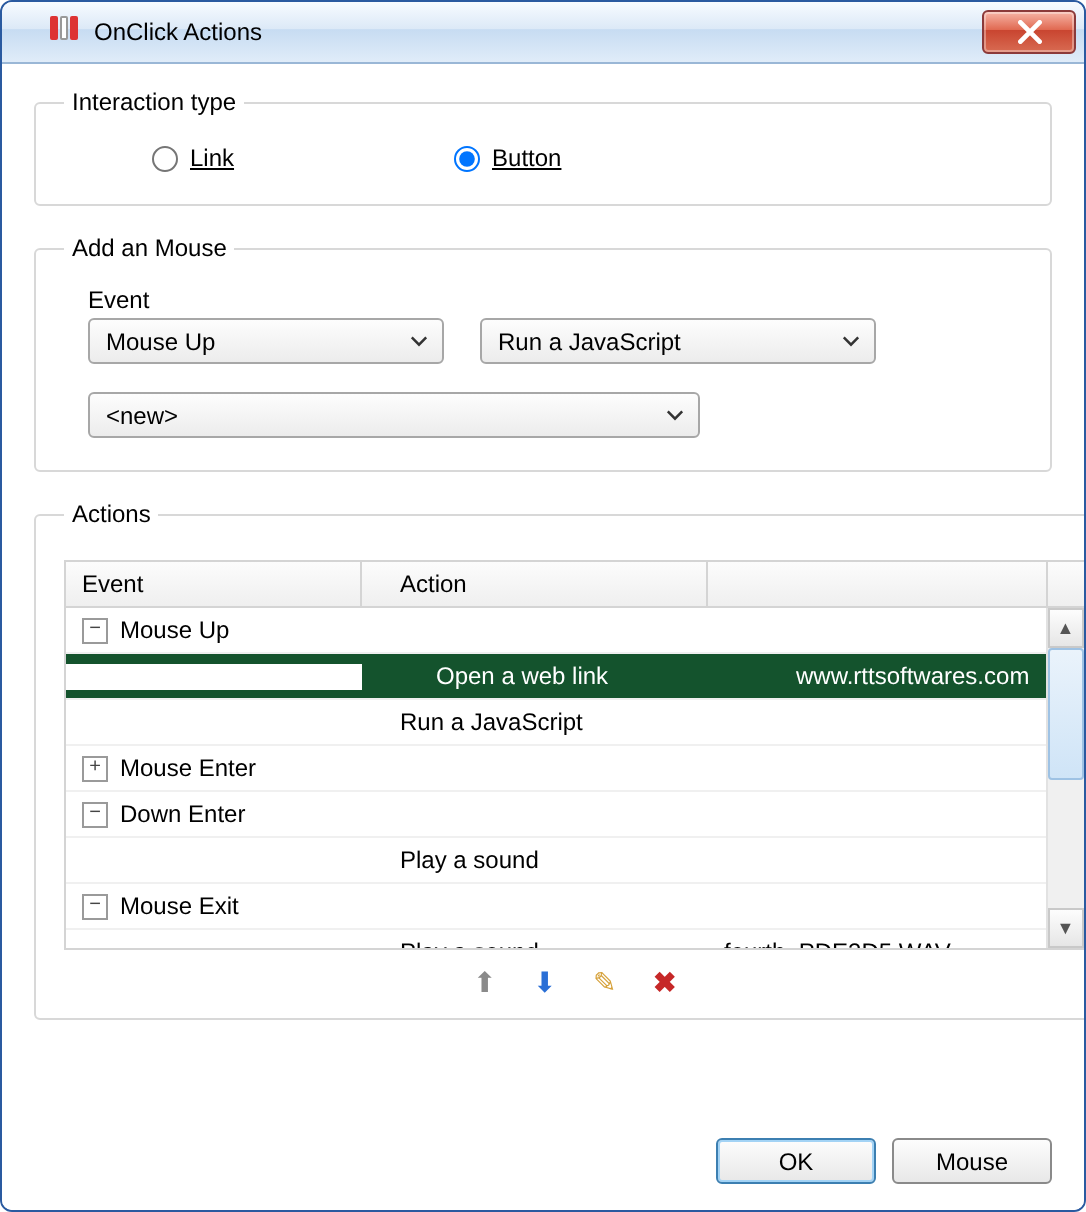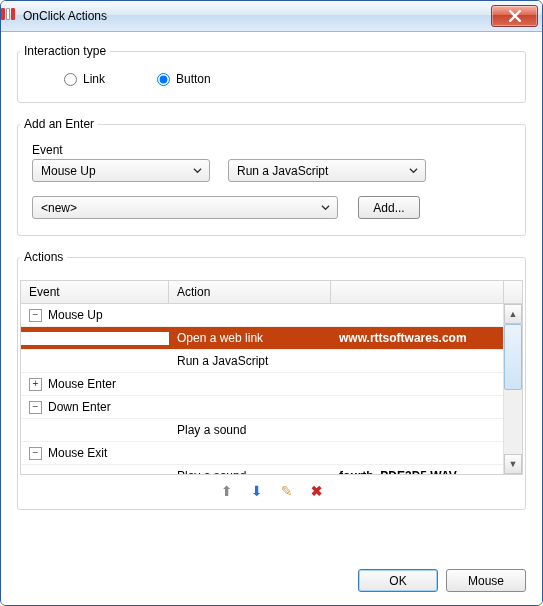--- a/index.html
+++ b/index.html
@@ -1,55 +1,55 @@
 <!DOCTYPE html>
 <html><head>
 <meta charset="utf-8">
 <style>
   html,body{margin:0;padding:0;font-family:"Segoe UI",Tahoma,sans-serif;font-size:12px;color:#000;}
   body{background:#fff;width:543px;height:606px;overflow:hidden;}
   .window{width:543px;height:606px;border:1px solid #2a5aa0;box-sizing:border-box;background:#fff;border-radius:6px;overflow:hidden;position:relative;}
-  .titlebar{height:30px;background:linear-gradient(to bottom,#f7fbff 0%,#dce9f7 45%,#c7dcf2 46%,#e0ecf9 100%);border-bottom:1px solid #9ab7d6;display:flex;align-items:center;padding:0 4px 0 0;justify-content:center;}
+  .titlebar{height:30px;background:linear-gradient(to bottom,#f7fbff 0%,#dce9f7 45%,#c7dcf2 46%,#e0ecf9 100%);border-bottom:1px solid #9ab7d6;display:flex;align-items:center;padding:0 4px 0 24px;justify-content:center;}
   .titlebar .title{flex:1;font-size:12px;color:#000;}
   .app-icon{width:16px;height:16px;margin-right:6px;display:flex;gap:1px;}
   .app-icon span{width:4px;height:12px;border-radius:1px;}
   .app-icon .r{background:#d33;}
   .app-icon .w{background:#fff;border:1px solid #999;box-sizing:border-box;}
   .close-btn{width:45px;height:20px;border:1px solid #8b3a3a;border-radius:3px;background:linear-gradient(to bottom,#f6b4a6,#e06850 45%,#c94530 46%,#d86b52);display:flex;align-items:center;justify-content:center;color:#fff;font-weight:bold;font-size:13px;box-shadow:inset 0 0 0 1px rgba(255,255,255,.35);}
   .close-btn svg{width:12px;height:12px;}
   .client{padding:12px 16px 14px;position:relative;height:calc(100% - 30px);box-sizing:border-box;background:#fff;}
-  fieldset.group{border:1px solid #d8d8d8;border-radius:3px;margin:0 0 14px;padding:10px 2px 16px;}
+  fieldset.group{border:1px solid #d8d8d8;border-radius:3px;margin:0 0 14px;padding:10px 14px 16px;}
   fieldset.group>legend{padding:0 4px;color:#000;font-size:12px;}
-  .radios{display:flex;gap:52px;padding:4px 0 0 44px;}
+  .radios{display:flex;gap:110px;padding:4px 0 0 44px;text-decoration:underline;}
   .radio{display:inline-flex;align-items:center;gap:6px;}
   .radio input{margin:0;}
   .labelsrow{display:flex;gap:18px;margin-top:2px;padding-left:12px;}
   .labelsrow>div{flex:1;}
   .ctlrow{display:flex;gap:18px;padding-left:12px;margin-top:2px;}
   .select{height:23px;border:1px solid #a7a7a7;border-radius:3px;background:linear-gradient(#fdfdfd,#ececec);display:flex;align-items:center;justify-content:space-between;padding:0 6px 0 8px;box-sizing:border-box;}
   .select .chev{width:10px;text-align:center;color:#3a3a3a;}
   .select.ev{width:178px;}
   .select.at{width:198px;}
   .select.script{width:306px;}
   .secondrow{display:flex;align-items:center;gap:20px;padding-left:12px;margin-top:14px;}
   .btn{height:23px;border:1px solid #8a8a8a;border-radius:3px;background:linear-gradient(#fdfdfd,#e8e8e8);display:inline-flex;align-items:center;justify-content:center;padding:0 14px;min-width:62px;box-sizing:border-box;}
   .btn.default{border:1px solid #3c7fb1;box-shadow:0 0 0 1px #a3d3f5 inset;}
   .table-wrap{margin:6px 0 0;}
   .thead{display:flex;border:1px solid #d4d4d4;background:linear-gradient(#fcfcfc,#efefef);height:22px;align-items:stretch;}
   .thead>div{border-right:1px solid #d4d4d4;display:flex;align-items:center;padding:0 8px;box-sizing:border-box;font-size:12px;color:#000;}
   .col-ev{width:148px;}
-  .col-ac{width:162px;}
-  .col-val{flex:1;font-weight:bold;}
+  .col-ac{width:162px;margin-left:11px;}
+  .col-val{flex:1;}
   .thead .col-scroll{width:18px;border-right:none;padding:0;}
   .tbody-wrap{display:flex;border:1px solid #d4d4d4;border-top:none;height:170px;}
   .tbody{flex:1;overflow:hidden;}
   .trow{display:flex;height:22px;align-items:center;border-bottom:1px solid #f0f0f0;}
   .trow>div{box-sizing:border-box;padding:0 8px;white-space:nowrap;overflow:hidden;text-overflow:ellipsis;font-size:12px;}
   .trow .col-ev{display:flex;align-items:center;gap:6px;}
-  .trow.sel{background:#c2410c;color:#fff;}
+  .trow.sel{background:#14532d;color:#fff;gap:18px;}
   .trow.sel .col-ev{color:#000;background:#fff;}
   .expander{width:11px;height:11px;border:1px solid #9a9a9a;display:inline-flex;align-items:center;justify-content:center;font-size:10px;line-height:1;background:#fff;color:#444;}
   .expander.placeholder{visibility:hidden;}
   .scrollbar{width:18px;background:#f0f0f0;border-left:1px solid #e2e2e2;display:flex;flex-direction:column;}
   .scrollbar .sbtn{height:18px;background:linear-gradient(#fdfdfd,#e6e6e6);border:1px solid #c9c9c9;margin:0;display:flex;align-items:center;justify-content:center;font-size:9px;color:#555;}
   .scrollbar .thumb{margin:0;flex:0 0 64px;background:linear-gradient(#eaf3fb,#cfe4f7);border:1px solid #9ec2e4;border-radius:2px;}
   .scrollbar .track{flex:1;}
   .toolbar{display:flex;gap:14px;justify-content:center;margin-top:8px;}
   .toolbar .icn{width:16px;height:16px;display:flex;align-items:center;justify-content:center;font-size:14px;}
   .up{color:#8a8a8a;}
@@ -87,21 +87,21 @@
           <span>Link</span>
         </label>
         <label class="radio">
           <input type="radio" name="it" checked="" style="">
           <span>Button</span>
         </label>
       </div>
     </fieldset>
 
     <fieldset class="group">
-      <legend>Add an Enter</legend>
+      <legend>Add an Mouse</legend>
       <div class="labelsrow">
         <div>Event</div>
       </div>
       <div class="ctlrow">
         <div class="select ev">
           <span>Mouse Up</span>
           <span class="chev">
               <svg viewBox="0 0 10 10">
                 <path d="M1 3 L5 7 L9 3" fill="none" stroke="#333" stroke-width="1.4"></path>
               </svg>
@@ -118,23 +118,20 @@
       </div>
       <div class="secondrow">
         <div class="select script">
           <span>&lt;new&gt;</span>
           <span class="chev">
               <svg viewBox="0 0 10 10">
                 <path d="M1 3 L5 7 L9 3" fill="none" stroke="#333" stroke-width="1.4"></path>
               </svg>
             </span>
         </div>
-        <div class="btn">
-            <span>Add...</span>
-          </div>
       </div>
     </fieldset>
 
     <fieldset class="group" style="padding-bottom:10px;">
       <legend>Actions</legend>
       <div class="table-wrap">
         <div class="thead">
           <div class="col-ev">Event</div>
           <div class="col-ac">Action</div>
           <div class="col-val"></div>

